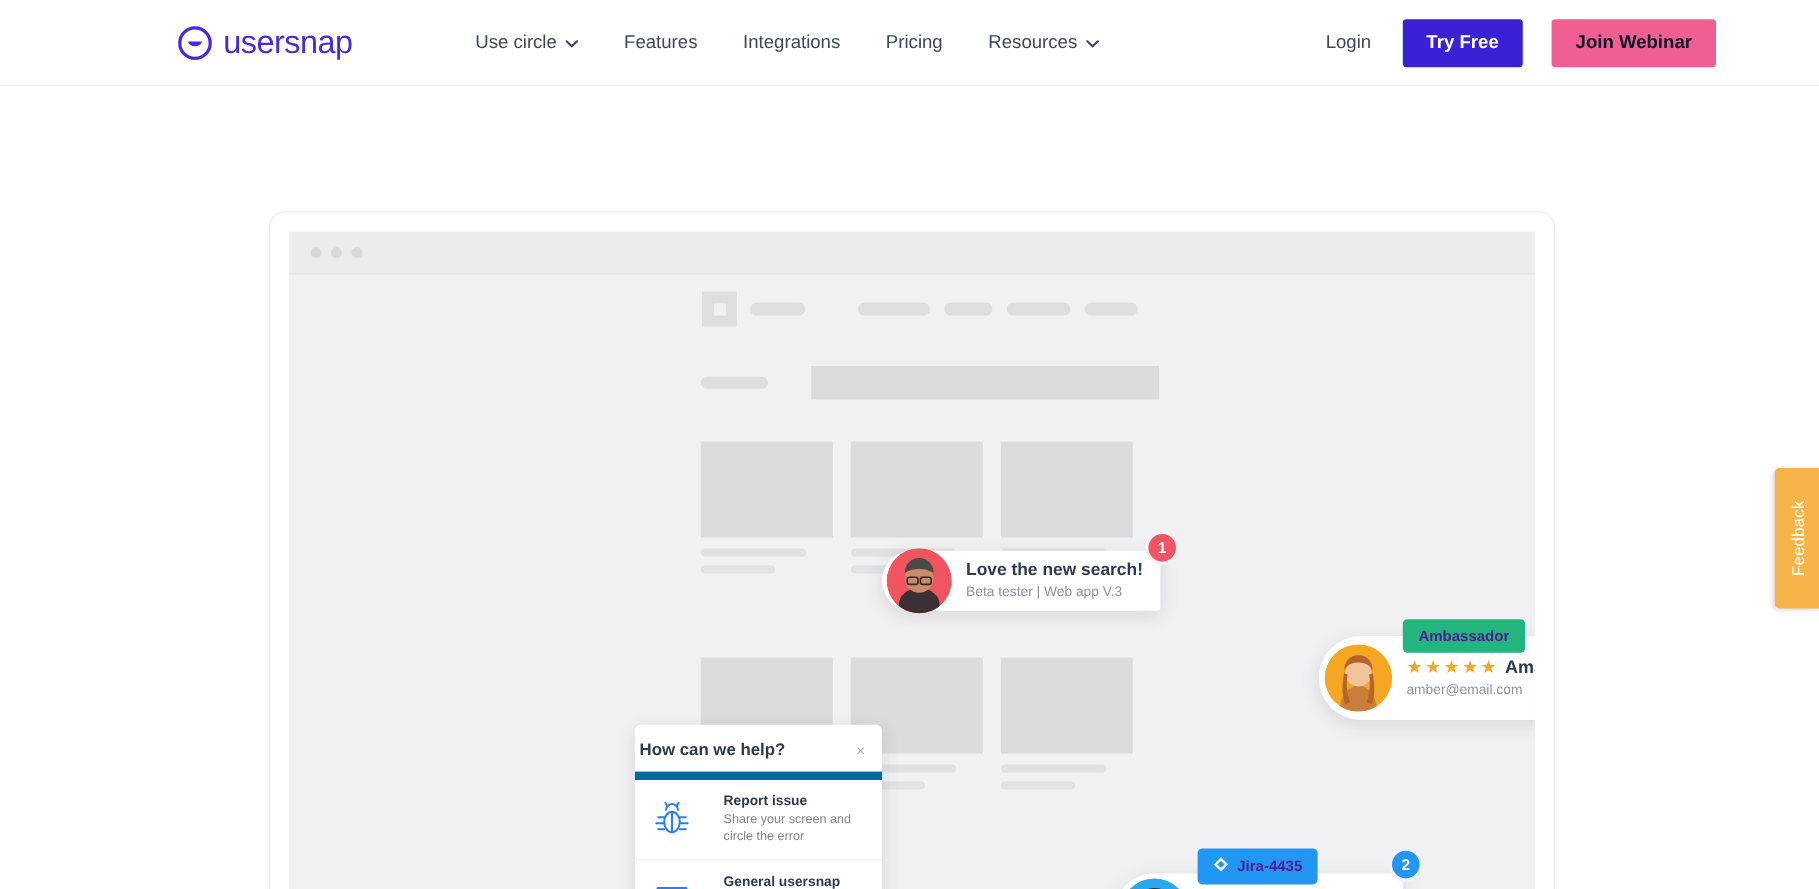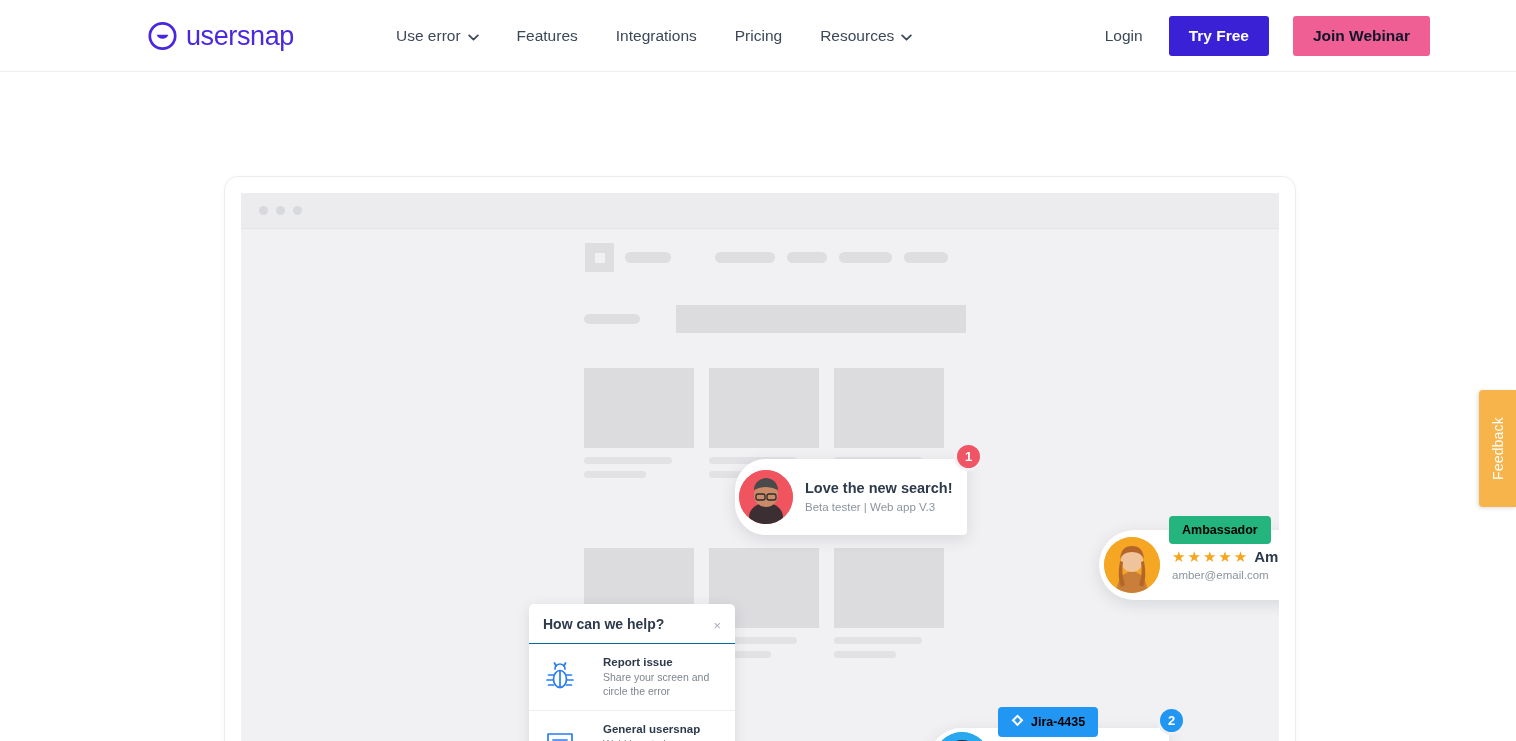--- a/index.html
+++ b/index.html
@@ -147,21 +147,21 @@
   
   .fb-card {
     position: absolute;
     background: #fff;
     box-shadow: 0 4px 16px rgba(40,50,70,0.13);
     display: flex; align-items: center;
     z-index: 5;
   }
   .fb-card.search-card {
     left: 494px; top: 266px;
-    width: 232px; height: 76px;
+    width: 232px; height: 50px;
     border-radius: 31px 4px 4px 31px;
     padding-left: 4px;
   }
   .avatar {
     border-radius: 50%;
     flex: 0 0 auto;
     overflow: hidden;
     position: relative;
   }
   .avatar.red { width: 54px; height: 54px; background: #f0555f; }
@@ -179,21 +179,21 @@
 
   
   .fb-card.ambassador-card {
     left: 858px; top: 337px;
     width: 260px; height: 70px;
     border-radius: 36px 4px 4px 36px;
     padding-left: 5px;
   }
   .badge-pill {
     position: absolute;
-    font-size: 12.5px; font-weight: bold; color: #000000;
+    font-size: 12.5px; font-weight: bold; color: #4c1d95;
     padding: 7px 13px; border-radius: 4px;
     white-space: nowrap; z-index: 7;
     display: flex; align-items: center; gap: 7px;
   }
   .badge-pill.ambassador { background: #24b47e; left: 928px; top: 323px; }
   .badge-pill.jira { background: #2196f3; left: 757px; top: 514px; }
   .stars-row { display: flex; align-items: center; gap: 2px; }
   .star { color: #f5a623; font-size: 15px; line-height: 1; }
   .rating-label {
     font-size: 15px; font-weight: bold; color: #2c3a4b;
@@ -214,22 +214,22 @@
     left: 288px; top: 411px;
     width: 206px;
     background: #fff;
     border-radius: 5px;
     box-shadow: 0 3px 14px rgba(40,50,70,0.12);
     overflow: hidden;
     z-index: 5;
   }
   .help-header {
     display: flex; align-items: flex-end; justify-content: space-between;
-    padding: 12px 14px 11px 14px;
-    border-bottom: 1px solid #0369a1;
+    padding: 12px 14px 11px 4px;
+    border-bottom: 7px solid #0369a1;
   }
   .help-title { font-size: 14px; font-weight: bold; color: #2c3a4b; }
   .help-close { font-size: 13px; color: #a9aeb8; cursor: pointer; line-height: 1; }
   .help-row {
     display: flex; align-items: center; gap: 26px;
     padding: 11px 14px;
     border-bottom: 1px solid #edeef1;
     cursor: pointer;
   }
   .help-row:last-child { border-bottom: none; }
@@ -267,21 +267,21 @@
       <svg class="brand-mark" viewBox="0 0 32 32">
         <circle cx="16" cy="16" r="14" fill="none" stroke="#4b28e0" stroke-width="3"></circle>
         <path d="M9.5 14.5 A7 7 0 0 0 22.5 14.5 Z" fill="#4b28e0"></path>
       </svg>
     </span>
     <span class="brand-name">usersnap</span>
   </a>
 
   <nav class="main-nav">
     <div class="nav-item">
-      <span>Use error</span>
+      <span>Use circle</span>
       <span>
         <svg class="caret" viewBox="0 0 12 8">
             <path d="M1 1.6 L6 6.4 L11 1.6" fill="none" stroke="#3c4858" stroke-width="2" stroke-linecap="round" stroke-linejoin="round"></path>
           </svg>
       </span>
     </div>
     <div class="nav-item">
       <span>Features</span>
     </div>
     <div class="nav-item">

